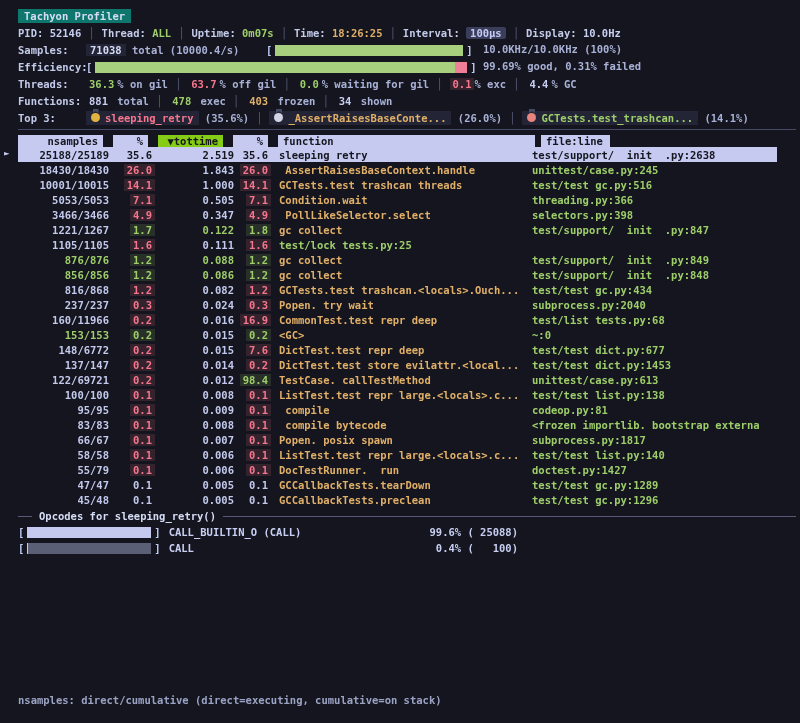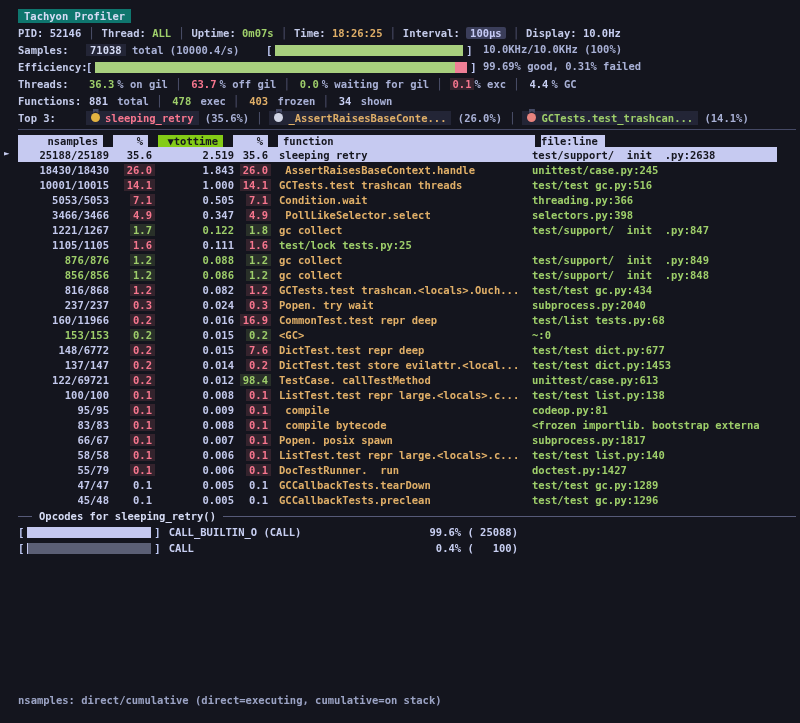--- a/index.html
+++ b/index.html
@@ -36,21 +36,21 @@
     clip-path:polygon(0 0,100% 0,100% 100%,50% 55%,0 100%);}
   .rule{height:1px;background:#454965;margin:3px 4px 0 18px;}
   .thead{display:flex;align-items:flex-end;height:15px;margin:2px 0 0 18px;white-space:pre;}
   .th{background:#c6caf1;color:#15161e;text-align:right;padding-right:5px;flex:none;}
   .th.sort{background:#84cc16;}
   .th-ns{width:80px;}
   .th-p1{width:30px;margin-left:10px;}
   .th-tot{width:60px;margin-left:10px;}
   .th-p2{width:30px;margin-left:10px;}
   .th-fn{width:247px;margin-left:10px;text-align:left;padding-left:5px;}
-  .th-fl{width:59px;margin-left:6px;text-align:left;}
+  .th-fl{width:59px;margin-left:6px;text-align:left;padding-left:5px;}
   .tbody{position:relative;}
   .trow{display:flex;align-items:center;height:15px;margin-left:18px;position:relative;white-space:pre;}
   .trow .cell{flex:none;text-align:right;color:#c3c9ec;}
   .c-ns{width:94px;color:#c3c9ec;}
   .c-p1{width:43px;}
   .c-tot{width:82px;}
   .c-p2{width:34px;}
   .c-fn{width:245px;text-align:left !important;padding-left:8px;color:#e0af68 !important;overflow:hidden;}
   .c-fl{margin-left:8px;text-align:right;color:#9ece6a !important;overflow:hidden;}
   .val{display:inline-block;padding:0 3px;}

